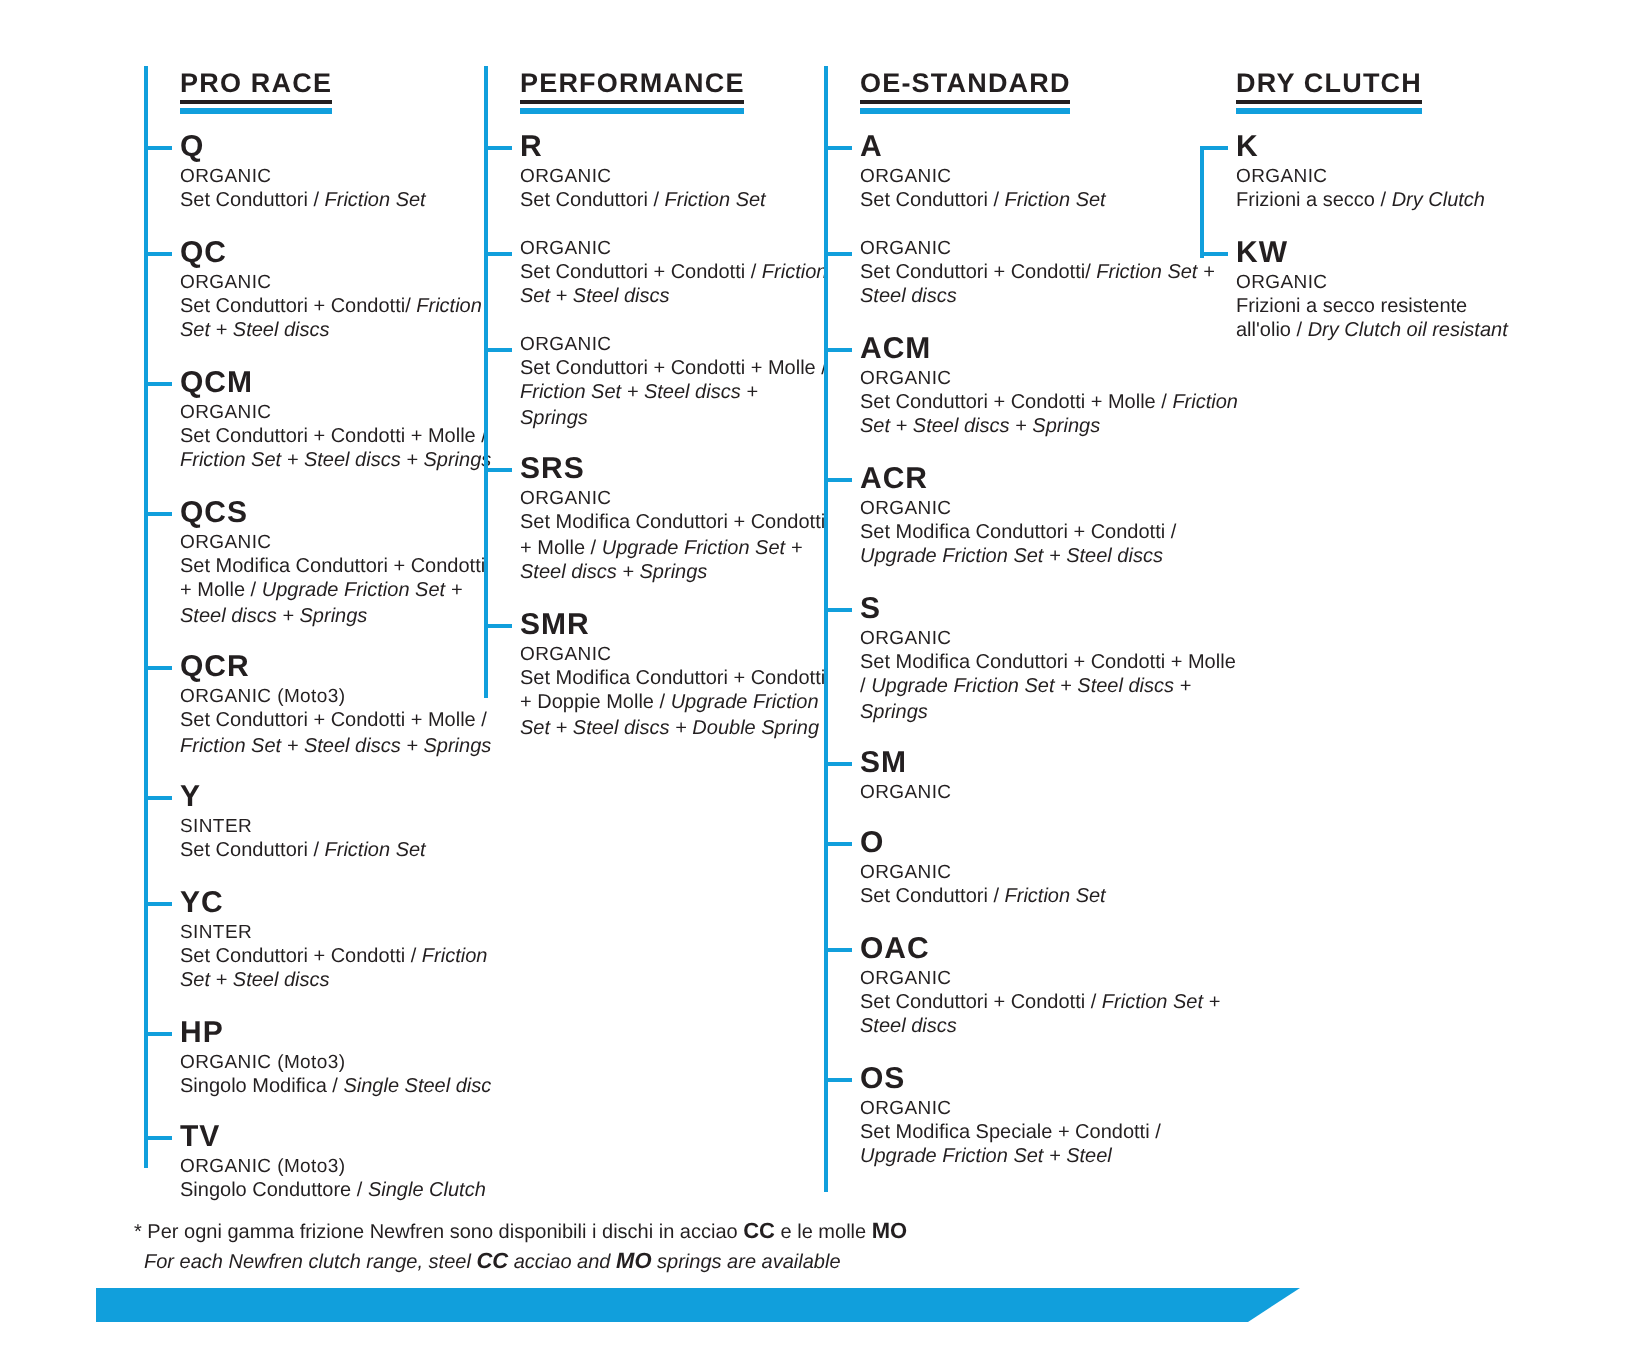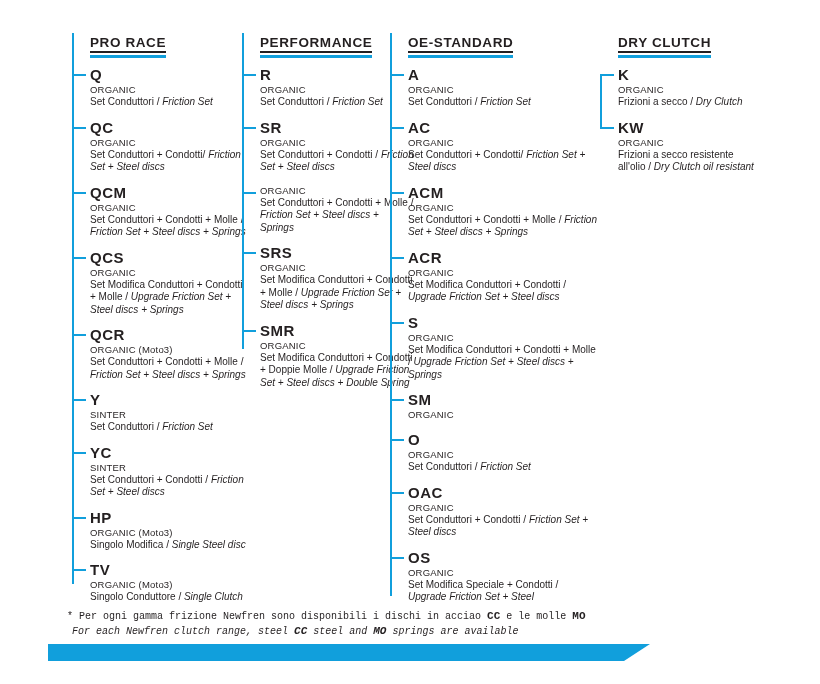--- a/index.html
+++ b/index.html
@@ -10,21 +10,21 @@
     font-family: "Liberation Sans", sans-serif;
     color: var(--ink);
     position: relative;
     overflow: hidden;
   }
   #board { position: absolute; inset: 0; }
 
   .column { position: absolute; top: 33px; }
   .col-0 { left: 90px;  width: 158px; }
   .col-1 { left: 260px; width: 155px; }
-  .col-2 { left: 408px; width: 190px; }
+  .col-2 { left: 430px; width: 190px; }
   .col-3 { left: 618px; width: 140px; }
 
   .vline {
     position: absolute;
     left: -18px;
     width: 2px;
     background: var(--accent);
   }
 
   .heading {
@@ -72,21 +72,20 @@
   }
   .desc { font-size: 10px; line-height: 12.5px; }
   .desc .en { font-style: italic; }
 
   #footnote {
     position: absolute;
     left: 67px;
     top: 609px;
     font-size: 10px;
     line-height: 14px;
-    font-family: Liberation Mono, monospace;
   }
   #footnote .fn-line2 { font-style: italic; padding-left: 5px; }
   #footnote .fn-bold { font-weight: bold; font-size: 11px; font-style: inherit; }
 
   #accent-bar {
     position: absolute;
     left: 48px;
     top: 644px;
     width: 602px;
     height: 17px;
@@ -134,41 +133,39 @@
         </div><div class="entry">
           <div class="code">TV</div>
           <div class="material">ORGANIC (Moto3)</div>
           <div class="desc"><span class="it">Singolo Conduttore /</span> <span class="en">Single Clutch</span></div>
         </div></div>
       <div class="column col-1"><div class="vline" style="top: 0px; height: 316px;"></div><div class="heading"><span class="htext">PERFORMANCE</span></div><div class="entry">
           <div class="code">R</div>
           <div class="material">ORGANIC</div>
           <div class="desc"><span class="it">Set Conduttori /</span> <span class="en">Friction Set</span></div>
         </div><div class="entry">
-          <div class="code">SR</div>
           <div class="material">ORGANIC</div>
           <div class="desc"><span class="it">Set Conduttori + Condotti /</span> <span class="en">Friction Set + Steel discs</span></div>
         </div><div class="entry">
           <div class="material">ORGANIC</div>
           <div class="desc"><span class="it">Set Conduttori + Condotti + Molle /</span> <span class="en">Friction Set + Steel discs + Springs</span></div>
         </div><div class="entry">
           <div class="code">SRS</div>
           <div class="material">ORGANIC</div>
           <div class="desc"><span class="it">Set Modifica Conduttori + Condotti + Molle /</span> <span class="en">Upgrade Friction Set + Steel discs + Springs</span></div>
         </div><div class="entry">
           <div class="code">SMR</div>
           <div class="material">ORGANIC</div>
           <div class="desc"><span class="it">Set Modifica Conduttori + Condotti + Doppie Molle /</span> <span class="en">Upgrade Friction Set + Steel discs + Double Spring</span></div>
         </div></div>
       <div class="column col-2"><div class="vline" style="top: 0px; height: 563px;"></div><div class="heading"><span class="htext">OE-STANDARD</span></div><div class="entry">
           <div class="code">A</div>
           <div class="material">ORGANIC</div>
           <div class="desc"><span class="it">Set Conduttori /</span> <span class="en">Friction Set</span></div>
         </div><div class="entry">
-          <div class="code">AC</div>
           <div class="material">ORGANIC</div>
           <div class="desc"><span class="it">Set Conduttori + Condotti/</span> <span class="en">Friction Set + Steel discs</span></div>
         </div><div class="entry">
           <div class="code">ACM</div>
           <div class="material">ORGANIC</div>
           <div class="desc"><span class="it">Set Conduttori + Condotti + Molle /</span> <span class="en">Friction Set + Steel discs + Springs</span></div>
         </div><div class="entry">
           <div class="code">ACR</div>
           <div class="material">ORGANIC</div>
           <div class="desc"><span class="it">Set Modifica Conduttori + Condotti /</span> <span class="en">Upgrade Friction Set + Steel discs</span></div>
@@ -198,17 +195,17 @@
           <div class="desc"><span class="it">Frizioni a secco /</span> <span class="en">Dry Clutch</span></div>
         </div><div class="entry">
           <div class="code">KW</div>
           <div class="material">ORGANIC</div>
           <div class="desc"><span class="it">Frizioni a secco resistente all'olio /</span> <span class="en">Dry Clutch oil resistant</span></div>
         </div></div>
     </div>
 
   <div id="footnote">
     <div class="fn-line1"><span>* Per ogni gamma frizione Newfren sono disponibili i dischi in acciao </span><span class="fn-bold">CC</span><span> e le molle </span><span class="fn-bold">MO</span></div>
-    <div class="fn-line2"><span>For each Newfren clutch range, steel </span><span class="fn-bold">CC</span><span> steel and </span><span class="fn-bold">MO</span><span> springs are available</span></div>
+    <div class="fn-line2"><span>For each Newfren clutch range, steel </span><span class="fn-bold">CC</span><span> acciao and </span><span class="fn-bold">MO</span><span> springs are available</span></div>
   </div>
 
   <div id="accent-bar"></div>
 </div>
 
 </body></html>

